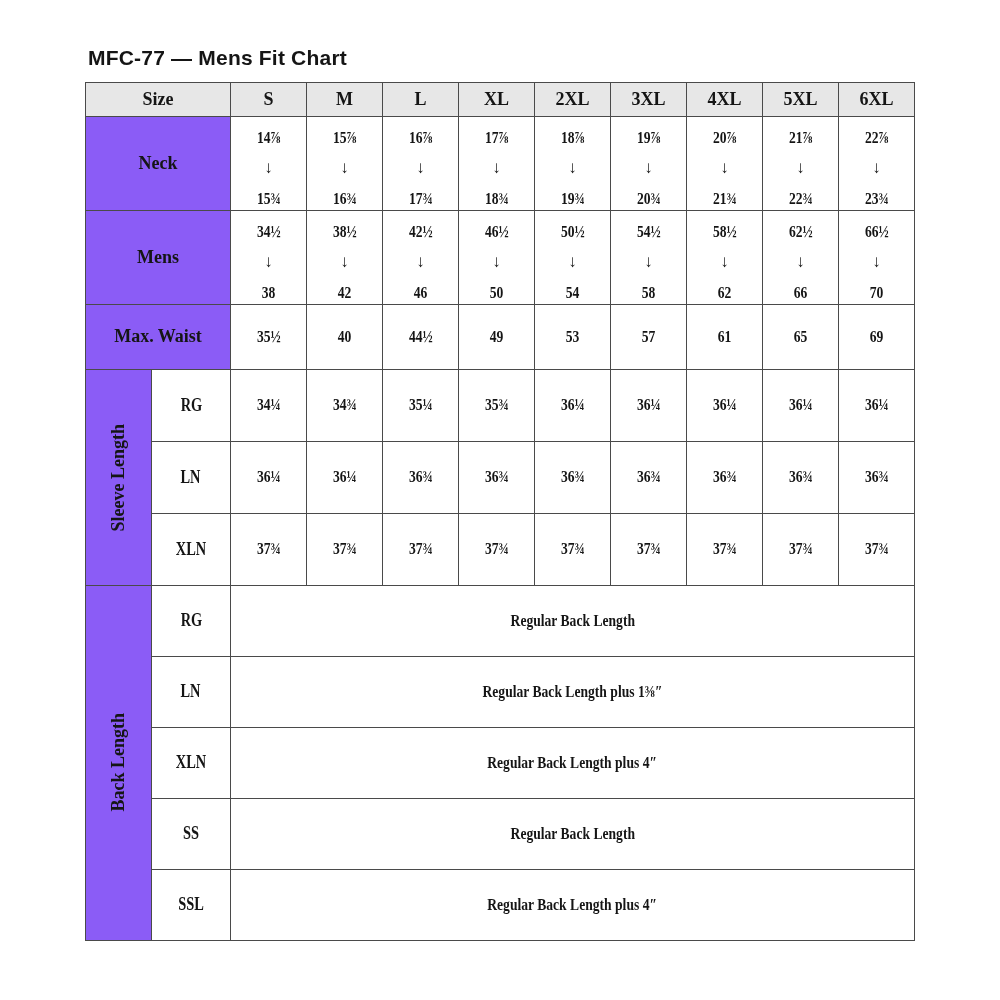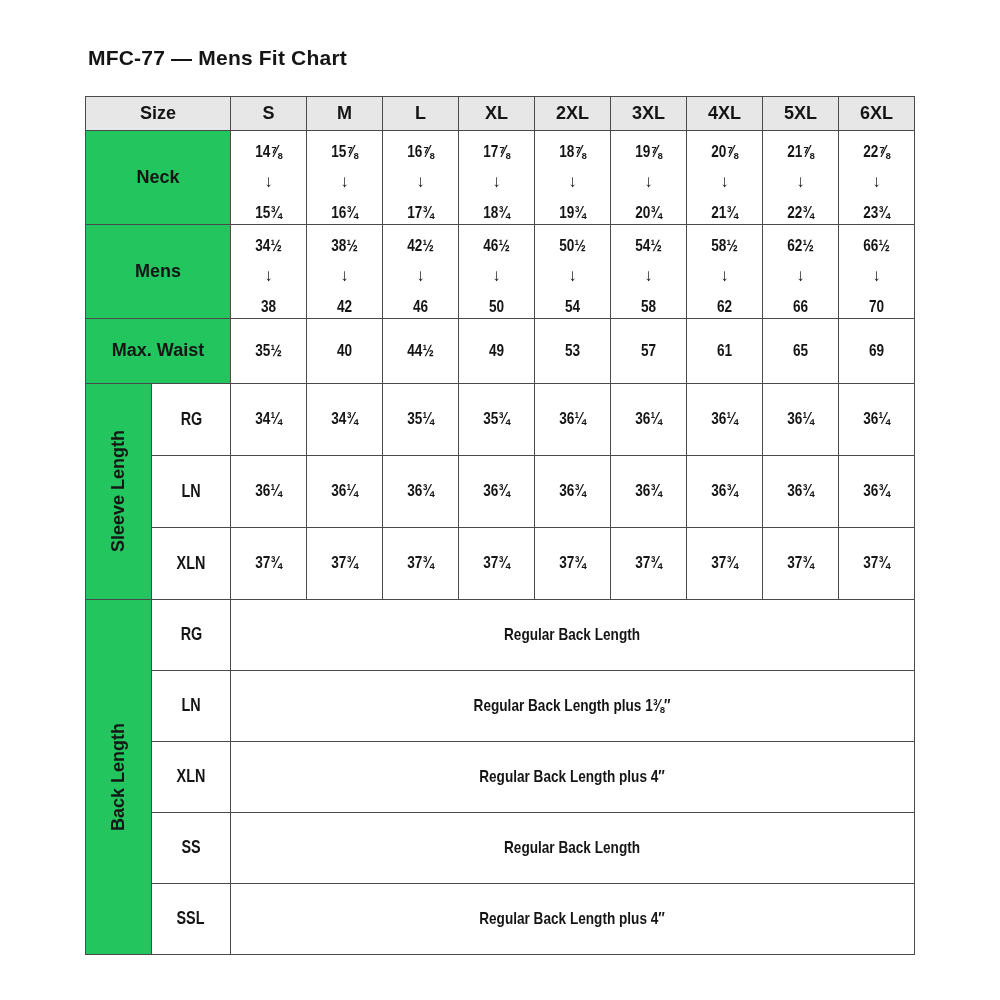--- a/index.html
+++ b/index.html
@@ -22,38 +22,39 @@
     left: 88px;
     top: 46px;
     font-size: 21px;
     font-weight: bold;
     letter-spacing: 0.2px;
     margin: 0;
   }
   table.fit-chart {
     position: absolute;
     left: 85px;
-    top: 96px;
+    top: 82px;
     border-collapse: collapse;
     table-layout: fixed;
+    font-family: Liberation Serif, serif;
   }
   .fit-chart td, .fit-chart th {
     border: 1px solid #4a4a4a;
     text-align: center;
     vertical-align: middle;
     padding: 0;
     background: #ffffff;
   }
   .fit-chart .hdr {
     background: #e7e7e7;
     font-weight: bold;
     font-size: 18px;
   }
   .fit-chart .rowlbl {
-    background: #22c55e;
+    background: #8b5cf6;
     font-weight: bold;
     font-size: 18px;
   }
   .vlabel {
     writing-mode: vertical-rl;
     transform: rotate(180deg);
     font-weight: bold;
     font-size: 18px;
     margin: 0 auto;
     white-space: nowrap;

